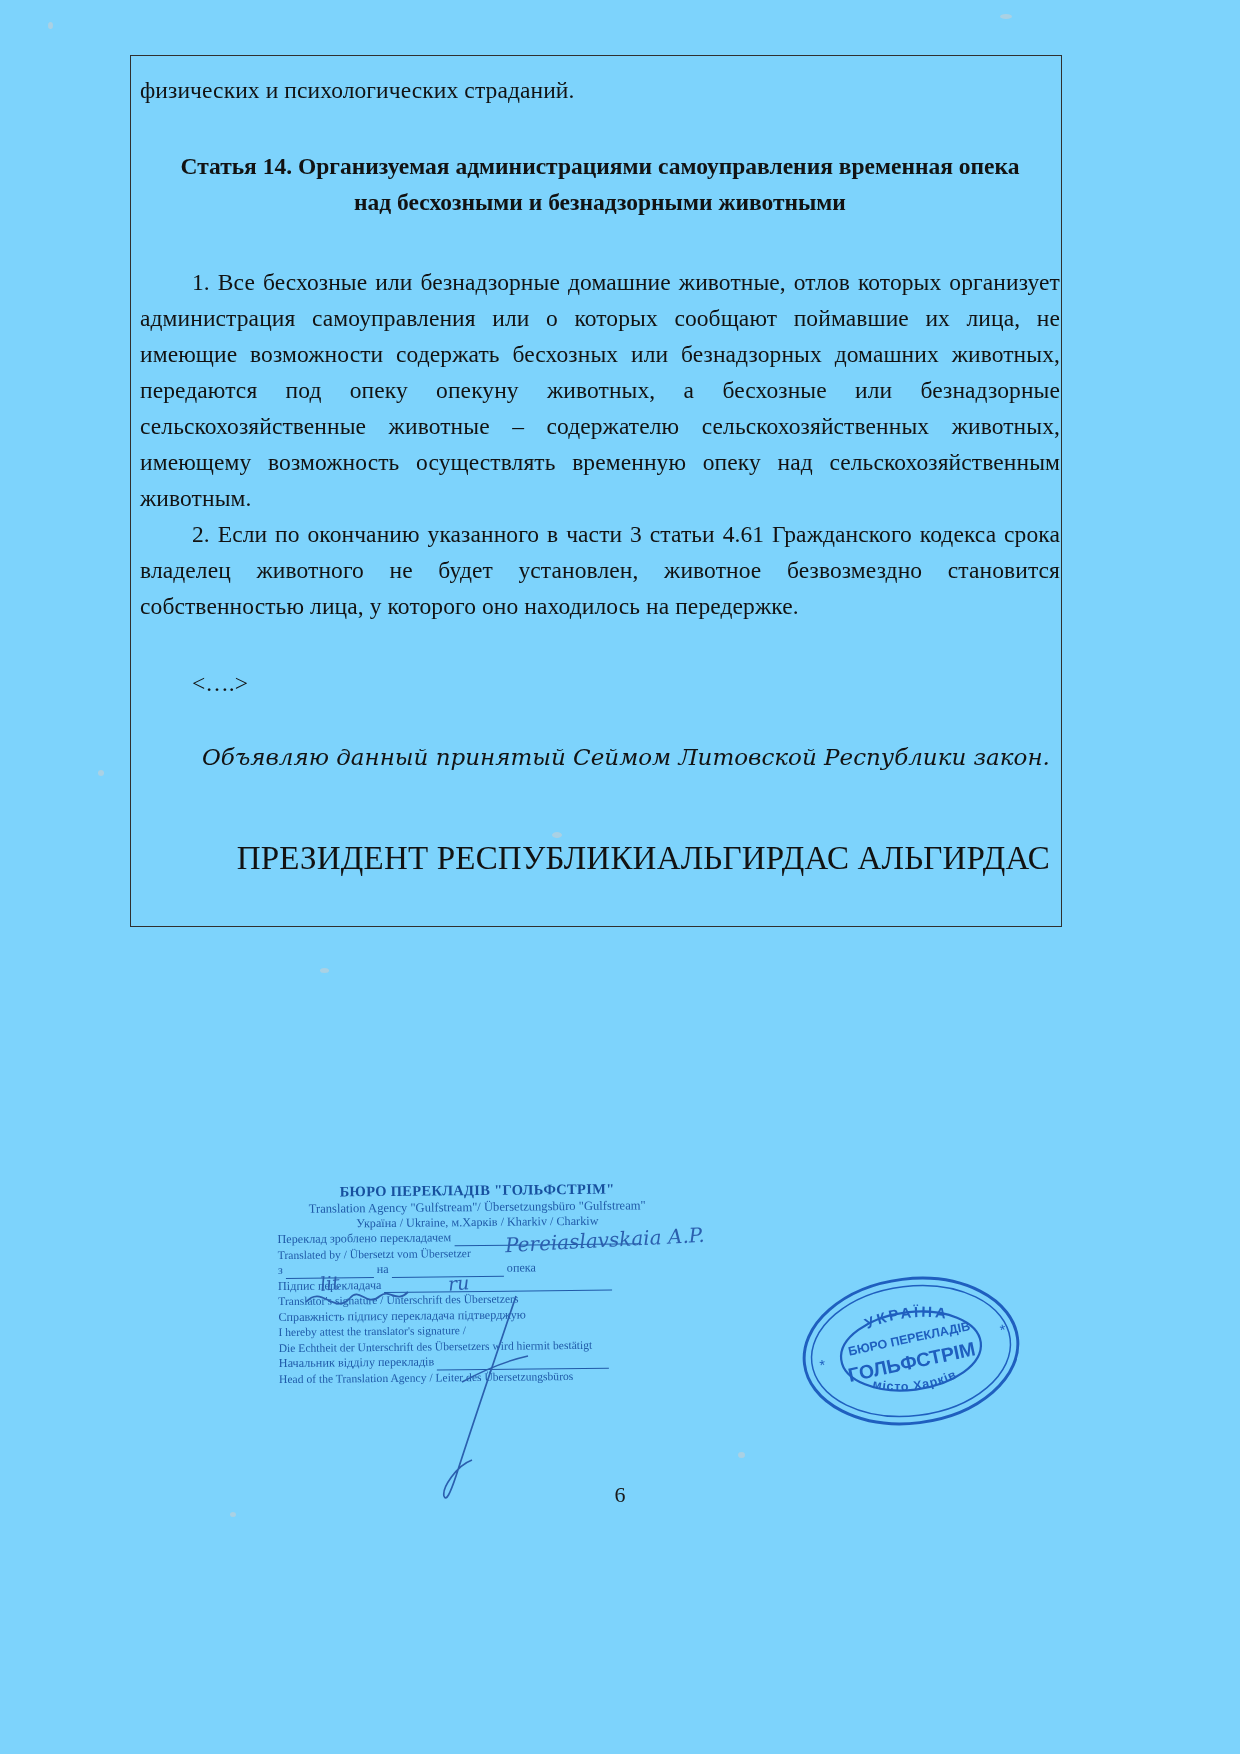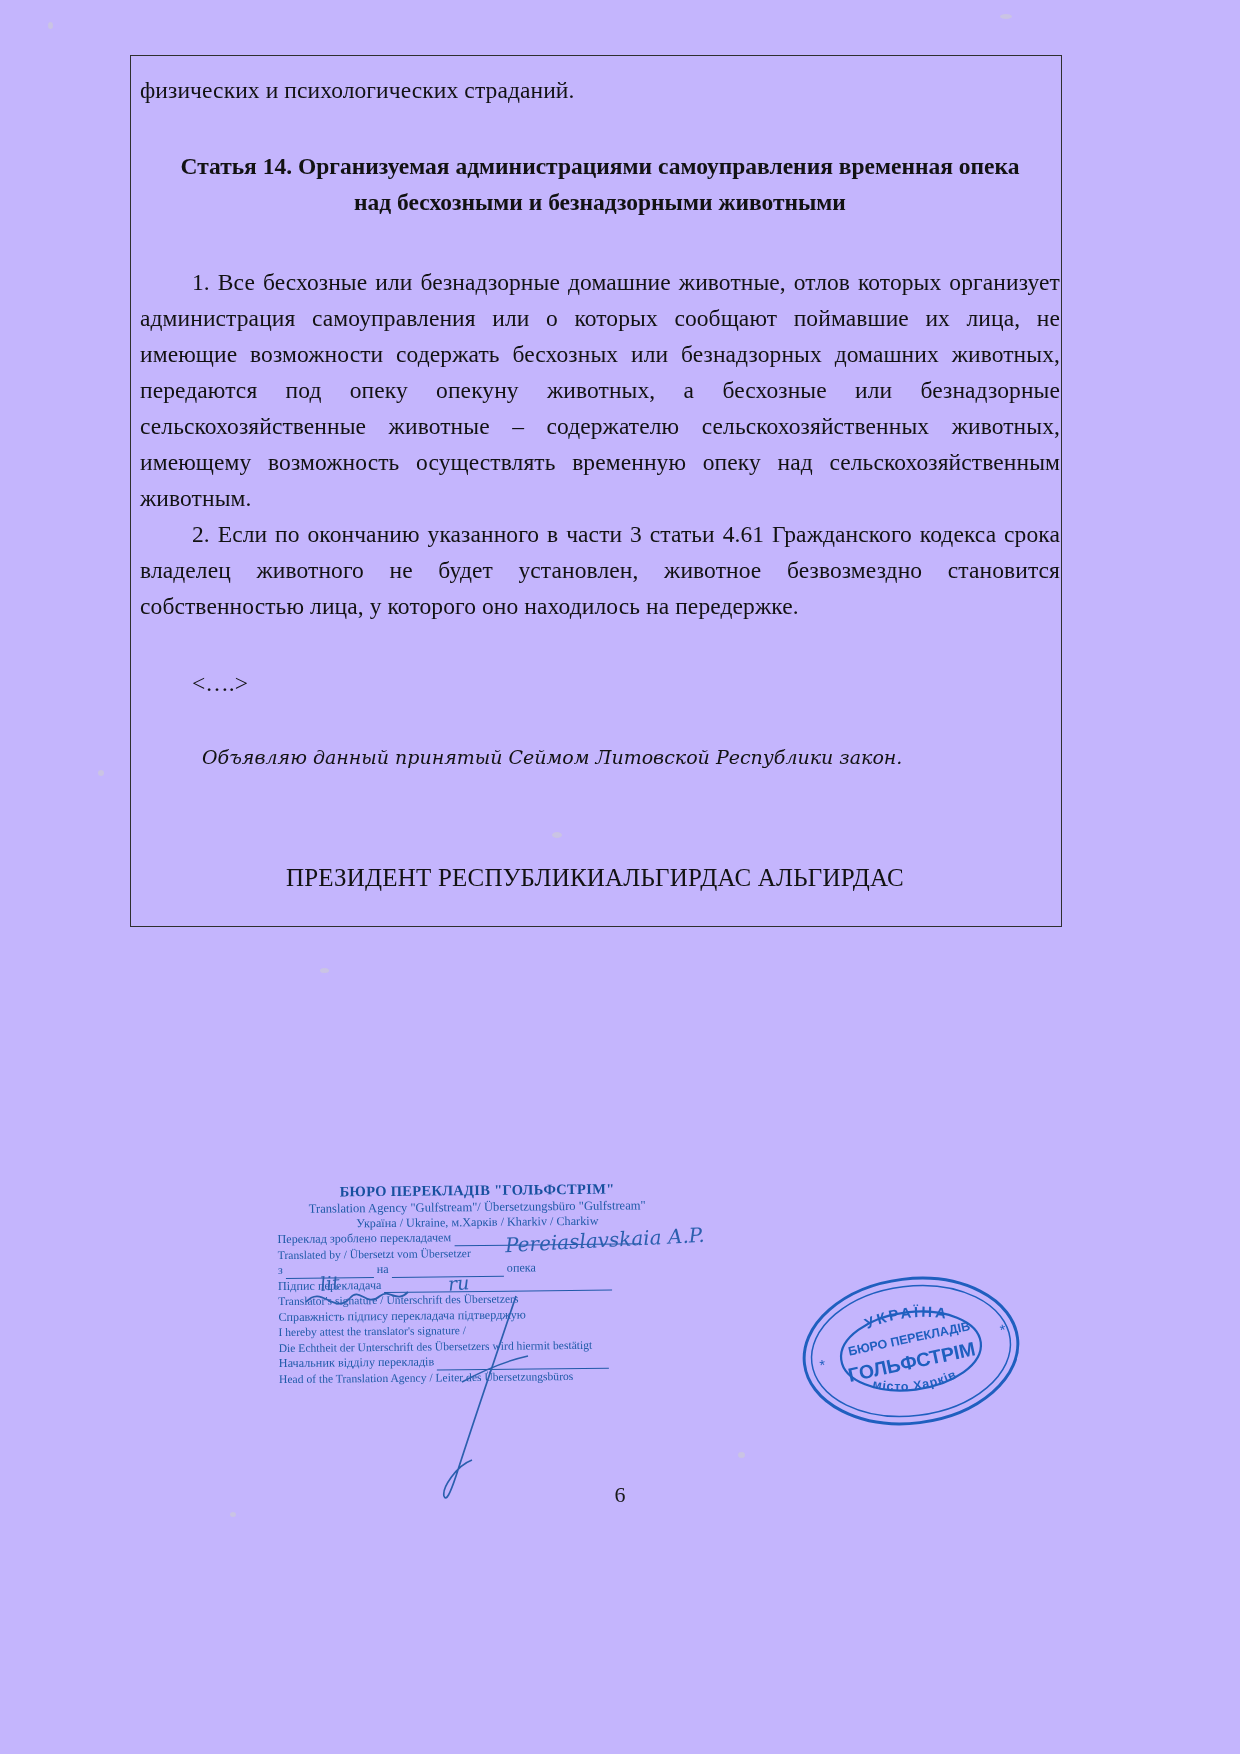--- a/index.html
+++ b/index.html
@@ -12,21 +12,21 @@
     height: 1754px;
     position: relative;
     font-family: "Liberation Serif", serif;
     color: #121212;
     overflow: hidden;
   }
 
   .page {
     position: absolute;
     inset: 0;
-    background: #c4b5fd;
+    background: #7dd3fc;
   }
 
   
   .speck {
     position: absolute;
     background: #cfcfcf;
     border-radius: 50%;
     opacity: .55;
   }
 
@@ -73,36 +73,36 @@
   .ellipsis-line {
     margin: 42px 0 0 0;
     font-size: 23.5px;
     line-height: 34px;
     padding-left: 52px;
     font-family: "Liberation Serif", serif;
   }
 
   .italic-note {
     margin: 40px 0 0 0;
-    font-size: 19px;
+    font-size: 23px;
     line-height: 34px;
     padding-left: 62px;
     font-style: italic;
     font-family: "DejaVu Serif", serif;
   }
 
   .signature-row {
     position: absolute;
     left: 140px;
-    top: 864px;
+    top: 840px;
     width: 910px;
     display: flex;
-    justify-content: center;
+    justify-content: flex-end;
     align-items: baseline;
-    font-size: 25px;
+    font-size: 33px;
     letter-spacing: .2px;
   }
 
   
   .stamp-block {
     position: absolute;
     left: 278px;
     top: 1182px;
     width: 400px;
     color: #2059a8;

